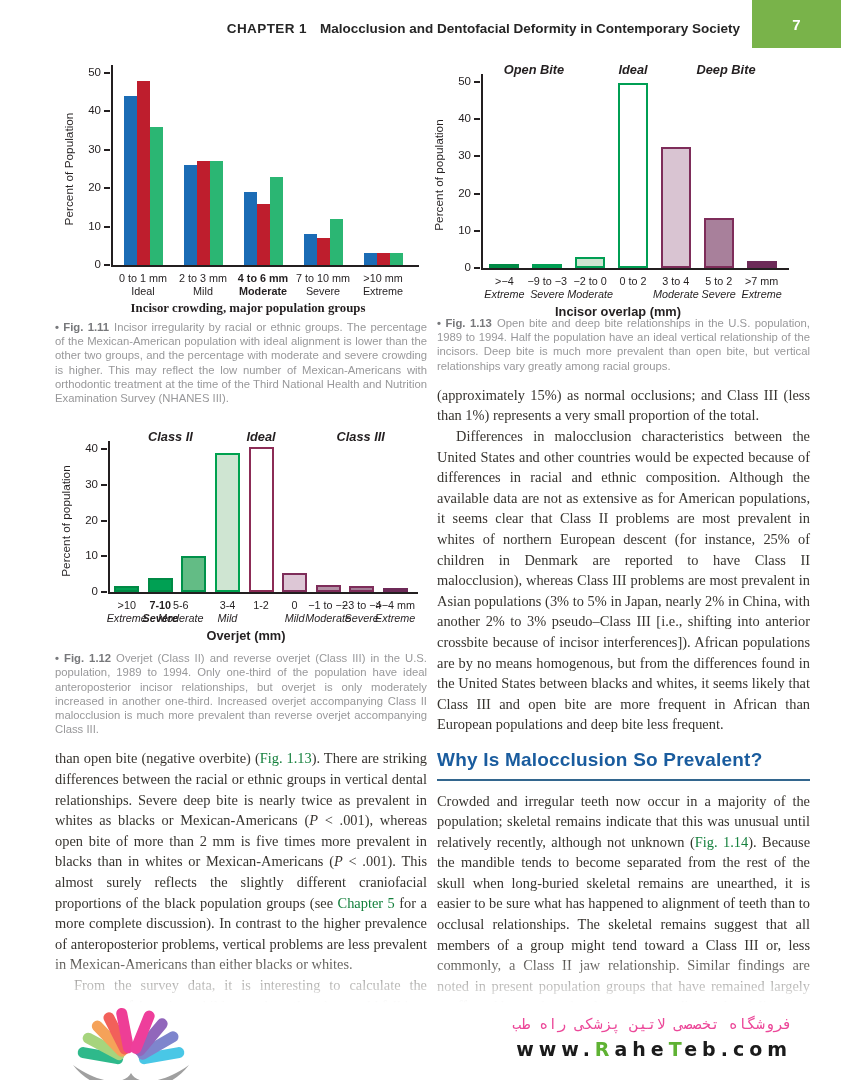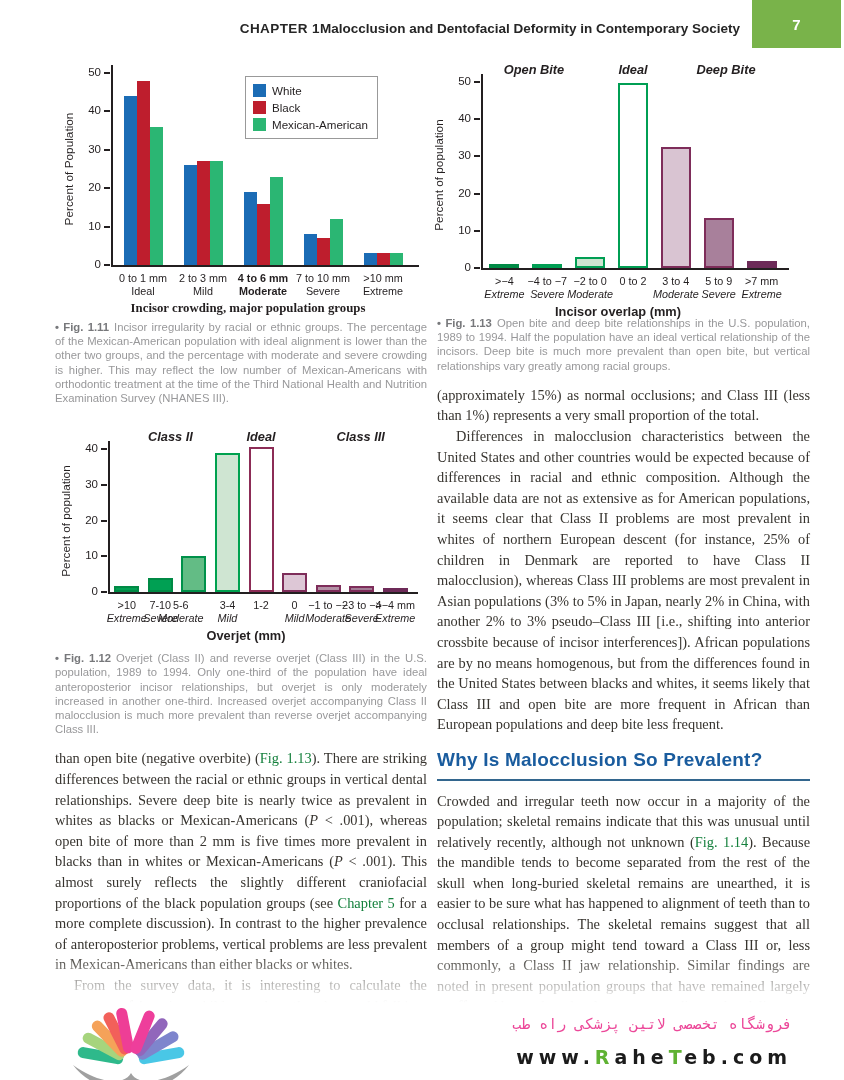--- a/index.html
+++ b/index.html
@@ -1,21 +1,21 @@
 <!DOCTYPE html>
 <html><head>
 <meta charset="utf-8">
 <style>
   html,body{margin:0;padding:0;background:#ffffff;}
   .page{position:relative;width:844px;height:1080px;background:#fff;overflow:hidden;
         font-family:"Liberation Sans",sans-serif;color:#231f20;}
 
   
   .header-text{position:absolute;right:104px;top:21px;font-size:13.5px;font-weight:bold;color:#262626;white-space:nowrap;}
-  .chapter{letter-spacing:.4px;}
+  .chapter{margin-right:13px;letter-spacing:.4px;}
   .page-tab{position:absolute;right:3px;top:0;width:89px;height:48px;background:#79b34a;color:#fff;
             font-weight:bold;font-size:15px;display:flex;align-items:center;justify-content:center;}
 
   
   .content{position:absolute;top:58px;left:0;right:0;height:957px;overflow:hidden;}
   .col{position:absolute;top:0;}
   .col.left{left:55px;width:372px;}
   .col.right{left:437px;width:373px;}
   .fade{position:absolute;left:0;right:0;top:895px;height:62px;z-index:5;
         background:linear-gradient(to bottom,rgba(255,255,255,0),rgba(255,255,255,1) 80%);}
@@ -52,21 +52,21 @@
   .xref{color:#15803d;}
   .section-heading{font-family:"Liberation Sans",sans-serif;font-size:19px;color:#1a5c9e;font-weight:bold;
                    margin:15px 0 10px 0;padding-bottom:8px;border-bottom:2px solid #33668e;letter-spacing:.2px;}
 
   
   footer{position:absolute;top:1015px;left:0;right:0;height:65px;background:#fff;z-index:6;}
   .logo{position:absolute;left:66px;top:-10px;}
   .footer-text{position:absolute;right:52px;top:0;text-align:right;}
   .fa-line{font-family:Liberation Mono, monospace;font-size:15px;color:#ec4899;}
   .url-line{font-family:"DejaVu Sans",sans-serif;font-size:19px;font-weight:bold;letter-spacing:5px;
-            color:#161616;margin-top:12px;white-space:nowrap;}
+            color:#161616;margin-top:4px;white-space:nowrap;}
 </style>
 </head>
 <body>
 
 <div class="page">
 
   <header>
     <div class="header-text">
       <span class="chapter">CHAPTER 1</span><span class="htitle">Malocclusion and Dentofacial Deformity in Contemporary Society</span>
     </div>
@@ -125,34 +125,20 @@
           </div>
           <div class="catlab" style="left: 232px; top: 214px; width: 72px;">
             <div>7 to 10 mm</div>
             <div>Severe</div>
           </div>
           <div class="catlab" style="left: 292px; top: 214px; width: 72px;">
             <div>&gt;10 mm</div>
             <div>Extreme</div>
           </div>
           <div class="xlab" style="left: 18px; top: 243px; width: 350px; font-family: Liberation Serif, serif;">Incisor crowding, major population groups</div>
-          <div class="legend" style="left: 190px; top: 18px;">
-            <div class="legend-item">
-              <span class="legend-swatch" style="background: rgb(27, 108, 181);"></span>
-              <span>White</span>
-            </div>
-            <div class="legend-item">
-              <span class="legend-swatch" style="background: rgb(190, 30, 45);"></span>
-              <span>Black</span>
-            </div>
-            <div class="legend-item">
-              <span class="legend-swatch" style="background: rgb(43, 182, 115);"></span>
-              <span>Mexican-American</span>
-            </div>
-          </div>
         </div>
       <p class="caption">
         <span class="cap-lead">• Fig. 1.11</span><span class="cap-body">Incisor irregularity by racial or ethnic groups. The percentage of the Mexican-American population with ideal alignment is lower than the other two groups, and the percentage with moderate and severe crowding is higher. This may reflect the low number of Mexican-Americans with orthodontic treatment at the time of the Third National Health and Nutrition Examination Survey (NHANES III).</span>
       </p>
       <div class="chartbox" id="c-fig-1-12">
           <div class="axis" style="left: 53px; top: 22px; width: 2px; height: 153px;"></div>
           <div class="axis" style="left: 53px; top: 173px; width: 310px; height: 2px;"></div>
           <div class="tick" style="left: 46px; top: 172px;"></div>
           <div class="ticklab" style="left: 17px; top: 166px;">0</div>
           <div class="tick" style="left: 46px; top: 136.25px;"></div>
@@ -175,21 +161,21 @@
           <div class="bar" style="left: 159.944px; top: 33.575px; width: 25px; height: 139.425px; background: rgb(207, 229, 210); border: 2px solid rgb(0, 161, 79);"></div>
           <div class="bar" style="left: 193.5px; top: 28.2125px; width: 25px; height: 144.787px; background: rgb(255, 255, 255); border: 2px solid rgb(140, 44, 86);"></div>
           <div class="bar" style="left: 227.056px; top: 153.338px; width: 25px; height: 19.6625px; background: rgb(221, 199, 214); border: 2px solid rgb(126, 45, 90);"></div>
           <div class="bar" style="left: 260.611px; top: 165.85px; width: 25px; height: 7.15px; background: rgb(179, 145, 165); border: 2px solid rgb(126, 45, 90);"></div>
           <div class="bar" style="left: 294.167px; top: 166.923px; width: 25px; height: 6.0775px; background: rgb(163, 126, 150); border: 2px solid rgb(126, 45, 90);"></div>
           <div class="bar" style="left: 327.722px; top: 168.352px; width: 25px; height: 4.6475px; background: rgb(109, 42, 88); border: 2px solid rgb(109, 42, 88);"></div>
           <div class="catlab" style="left: 49px; top: 180px; width: 45.5556px;">
             <div>&gt;10</div>
             <div style="font-style: italic;">Extreme</div>
           </div>
-          <div class="catlab" style="left: 82.5556px; top: 180px; width: 45.5556px;">
+          <div class="catlab" style="left: 82.5556px; top: 180px; width: 45.5556px; font-weight: bold;">
             <div>7-10</div>
             <div style="font-style: italic;">Severe</div>
           </div>
           <div class="catlab" style="left: 103px; top: 180px; width: 45.5556px;">
             <div>5-6</div>
             <div style="font-style: italic;">Moderate</div>
           </div>
           <div class="catlab" style="left: 149.667px; top: 180px; width: 45.5556px;">
             <div>3-4</div>
             <div style="font-style: italic;">Mild</div>
@@ -251,36 +237,36 @@
           <div class="bar" style="left: 138.143px; top: 196.84px; width: 30px; height: 11.16px; background: rgb(205, 228, 208); border: 2px solid rgb(0, 158, 83);"></div>
           <div class="bar" style="left: 181px; top: 22.744px; width: 30px; height: 185.256px; background: rgb(255, 255, 255); border: 2px solid rgb(0, 158, 83);"></div>
           <div class="bar" style="left: 223.857px; top: 87.1px; width: 30px; height: 120.9px; background: rgb(217, 196, 210); border: 2px solid rgb(126, 45, 90);"></div>
           <div class="bar" style="left: 266.714px; top: 157.78px; width: 30px; height: 50.22px; background: rgb(168, 128, 155); border: 2px solid rgb(126, 45, 90);"></div>
           <div class="bar" style="left: 309.571px; top: 201.304px; width: 30px; height: 6.696px; background: rgb(109, 42, 88); border: 2px solid rgb(109, 42, 88);"></div>
           <div class="catlab" style="left: 40px; top: 215px; width: 54.8571px;">
             <div>&gt;−4</div>
             <div style="font-style: italic;">Extreme</div>
           </div>
           <div class="catlab" style="left: 82.8571px; top: 215px; width: 54.8571px;">
-            <div>−4 to −7</div>
+            <div>−9 to −3</div>
             <div style="font-style: italic;">Severe</div>
           </div>
           <div class="catlab" style="left: 125.714px; top: 215px; width: 54.8571px;">
             <div>−2 to 0</div>
             <div style="font-style: italic;">Moderate</div>
           </div>
           <div class="catlab" style="left: 168.571px; top: 215px; width: 54.8571px;">
             <div>0 to 2</div>
           </div>
           <div class="catlab" style="left: 211.429px; top: 215px; width: 54.8571px;">
             <div>3 to 4</div>
             <div style="font-style: italic;">Moderate</div>
           </div>
           <div class="catlab" style="left: 254.286px; top: 215px; width: 54.8571px;">
-            <div>5 to 9</div>
+            <div>5 to 2</div>
             <div style="font-style: italic;">Severe</div>
           </div>
           <div class="catlab" style="left: 297.143px; top: 215px; width: 54.8571px;">
             <div>&gt;7 mm</div>
             <div style="font-style: italic;">Extreme</div>
           </div>
           <div class="xlab" style="left: 6px; top: 244px; width: 350px;">Incisor overlap (mm)</div>
         </div>
       <p class="caption">
         <span class="cap-lead">• Fig. 1.13</span><span class="cap-body">Open bite and deep bite relationships in the U.S. population, 1989 to 1994. Half the population have an ideal vertical relationship of the incisors. Deep bite is much more prevalent than open bite, but vertical relationships vary greatly among racial groups.</span>

